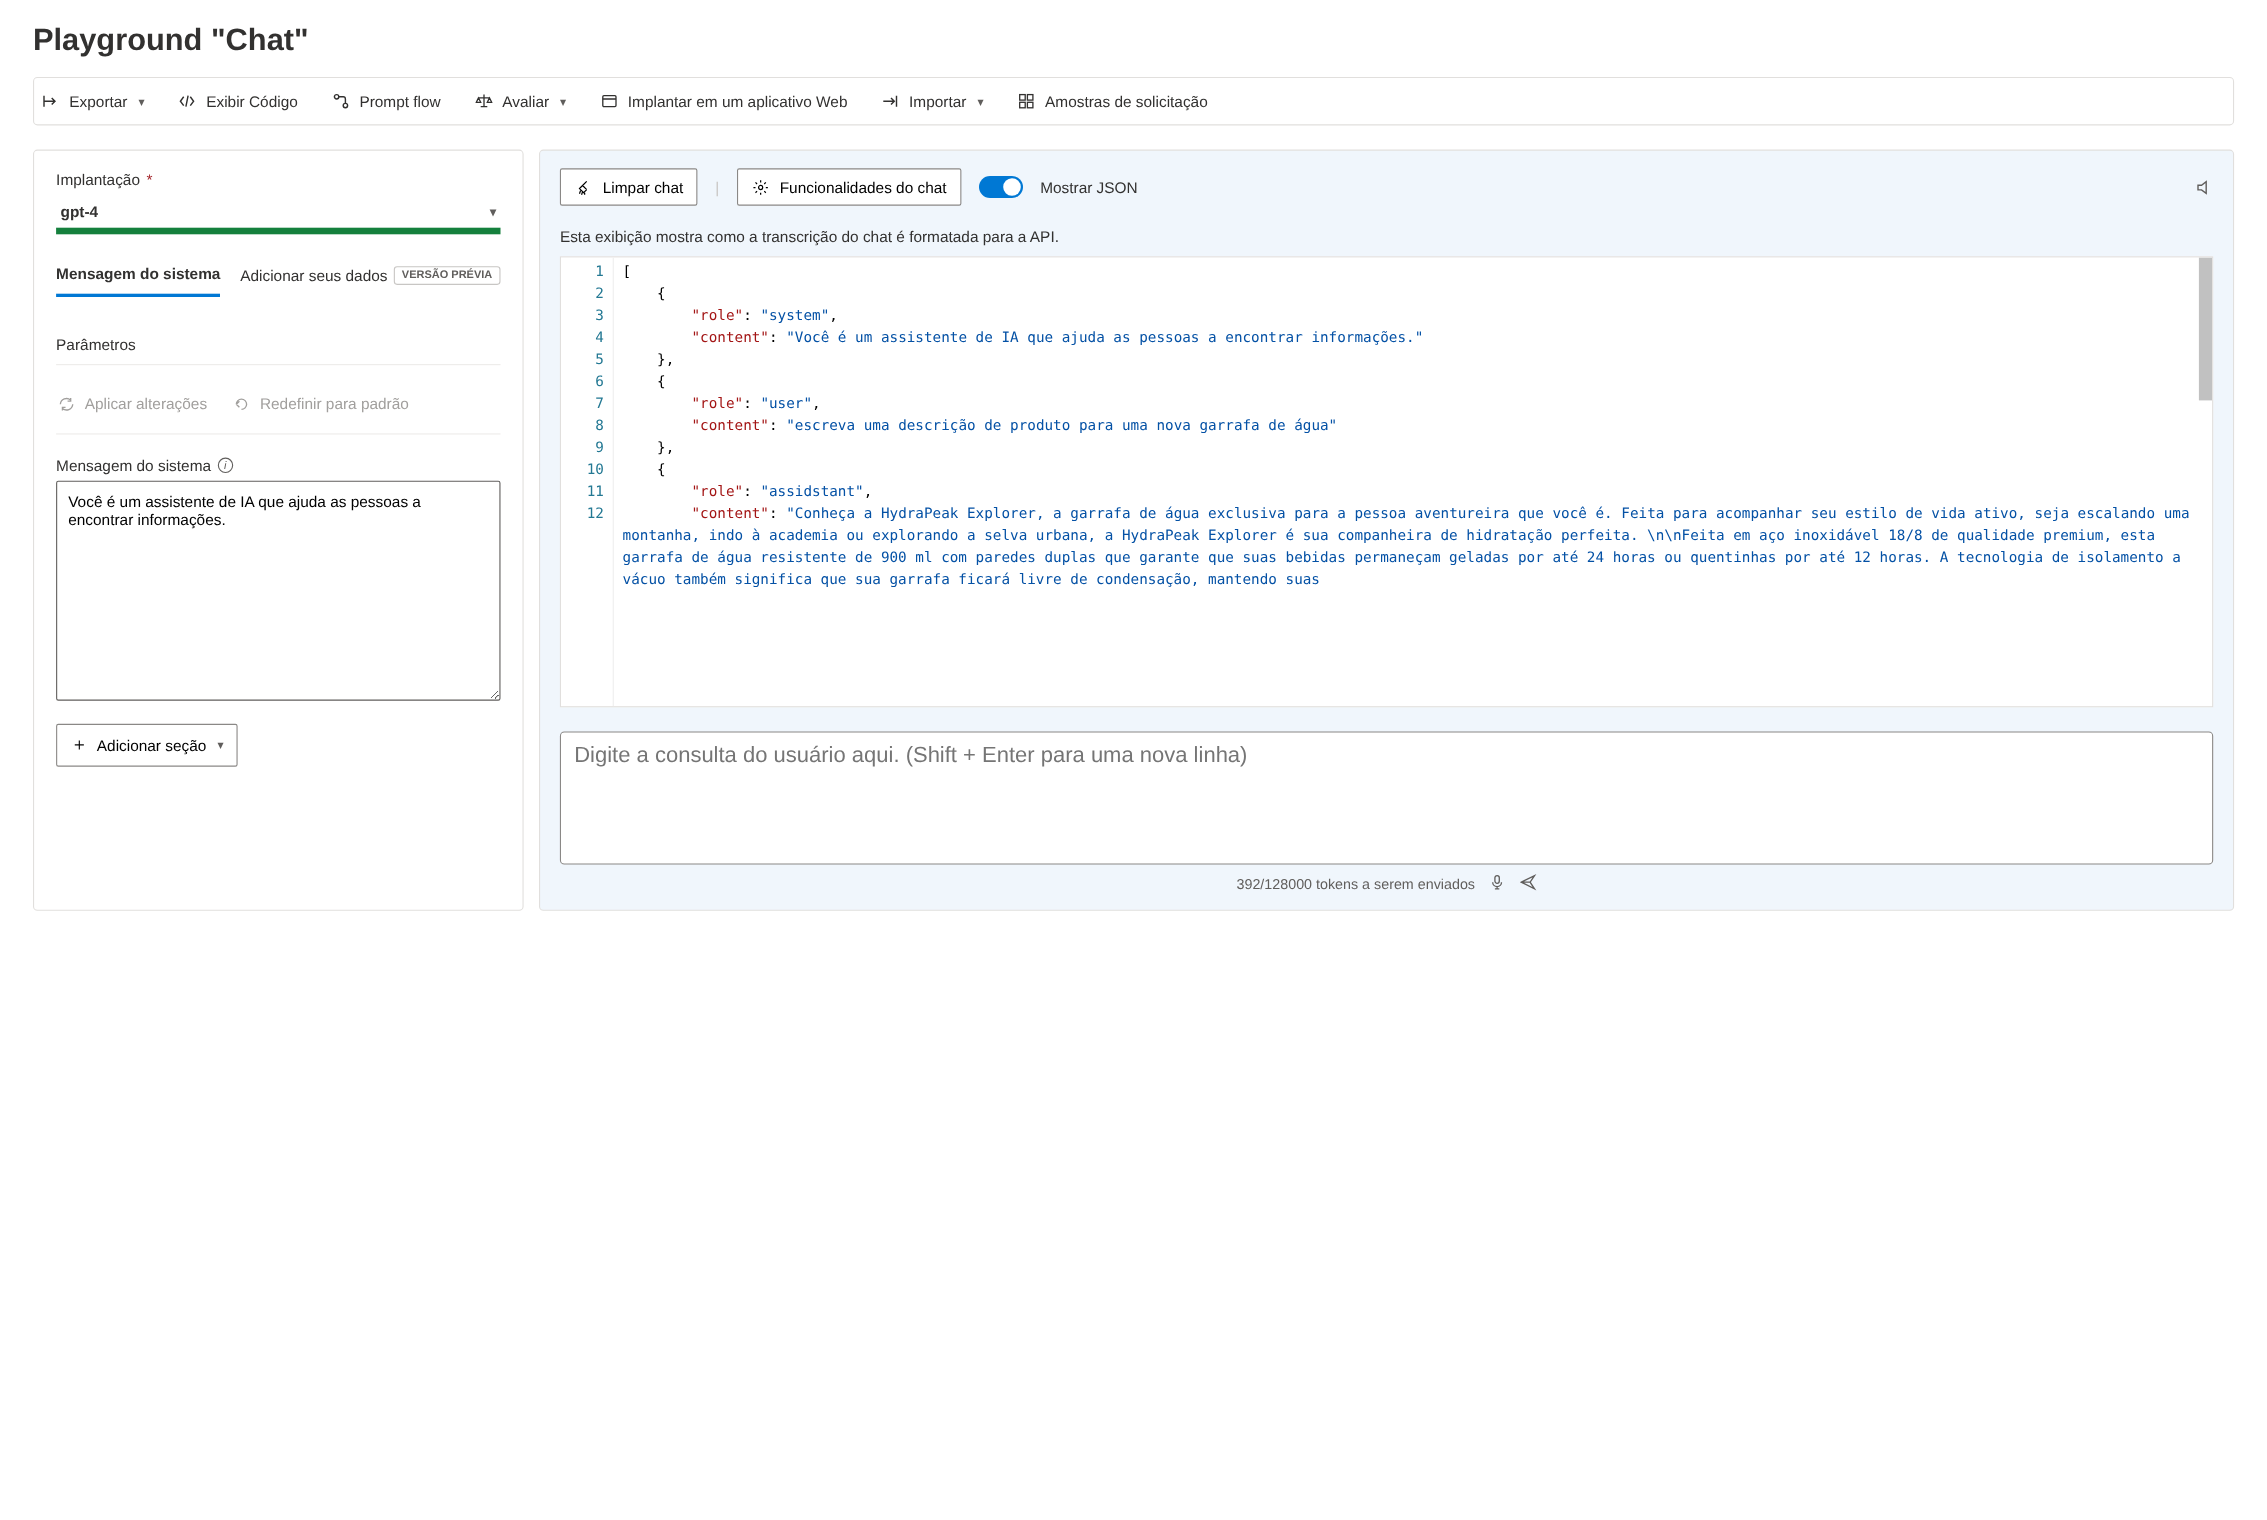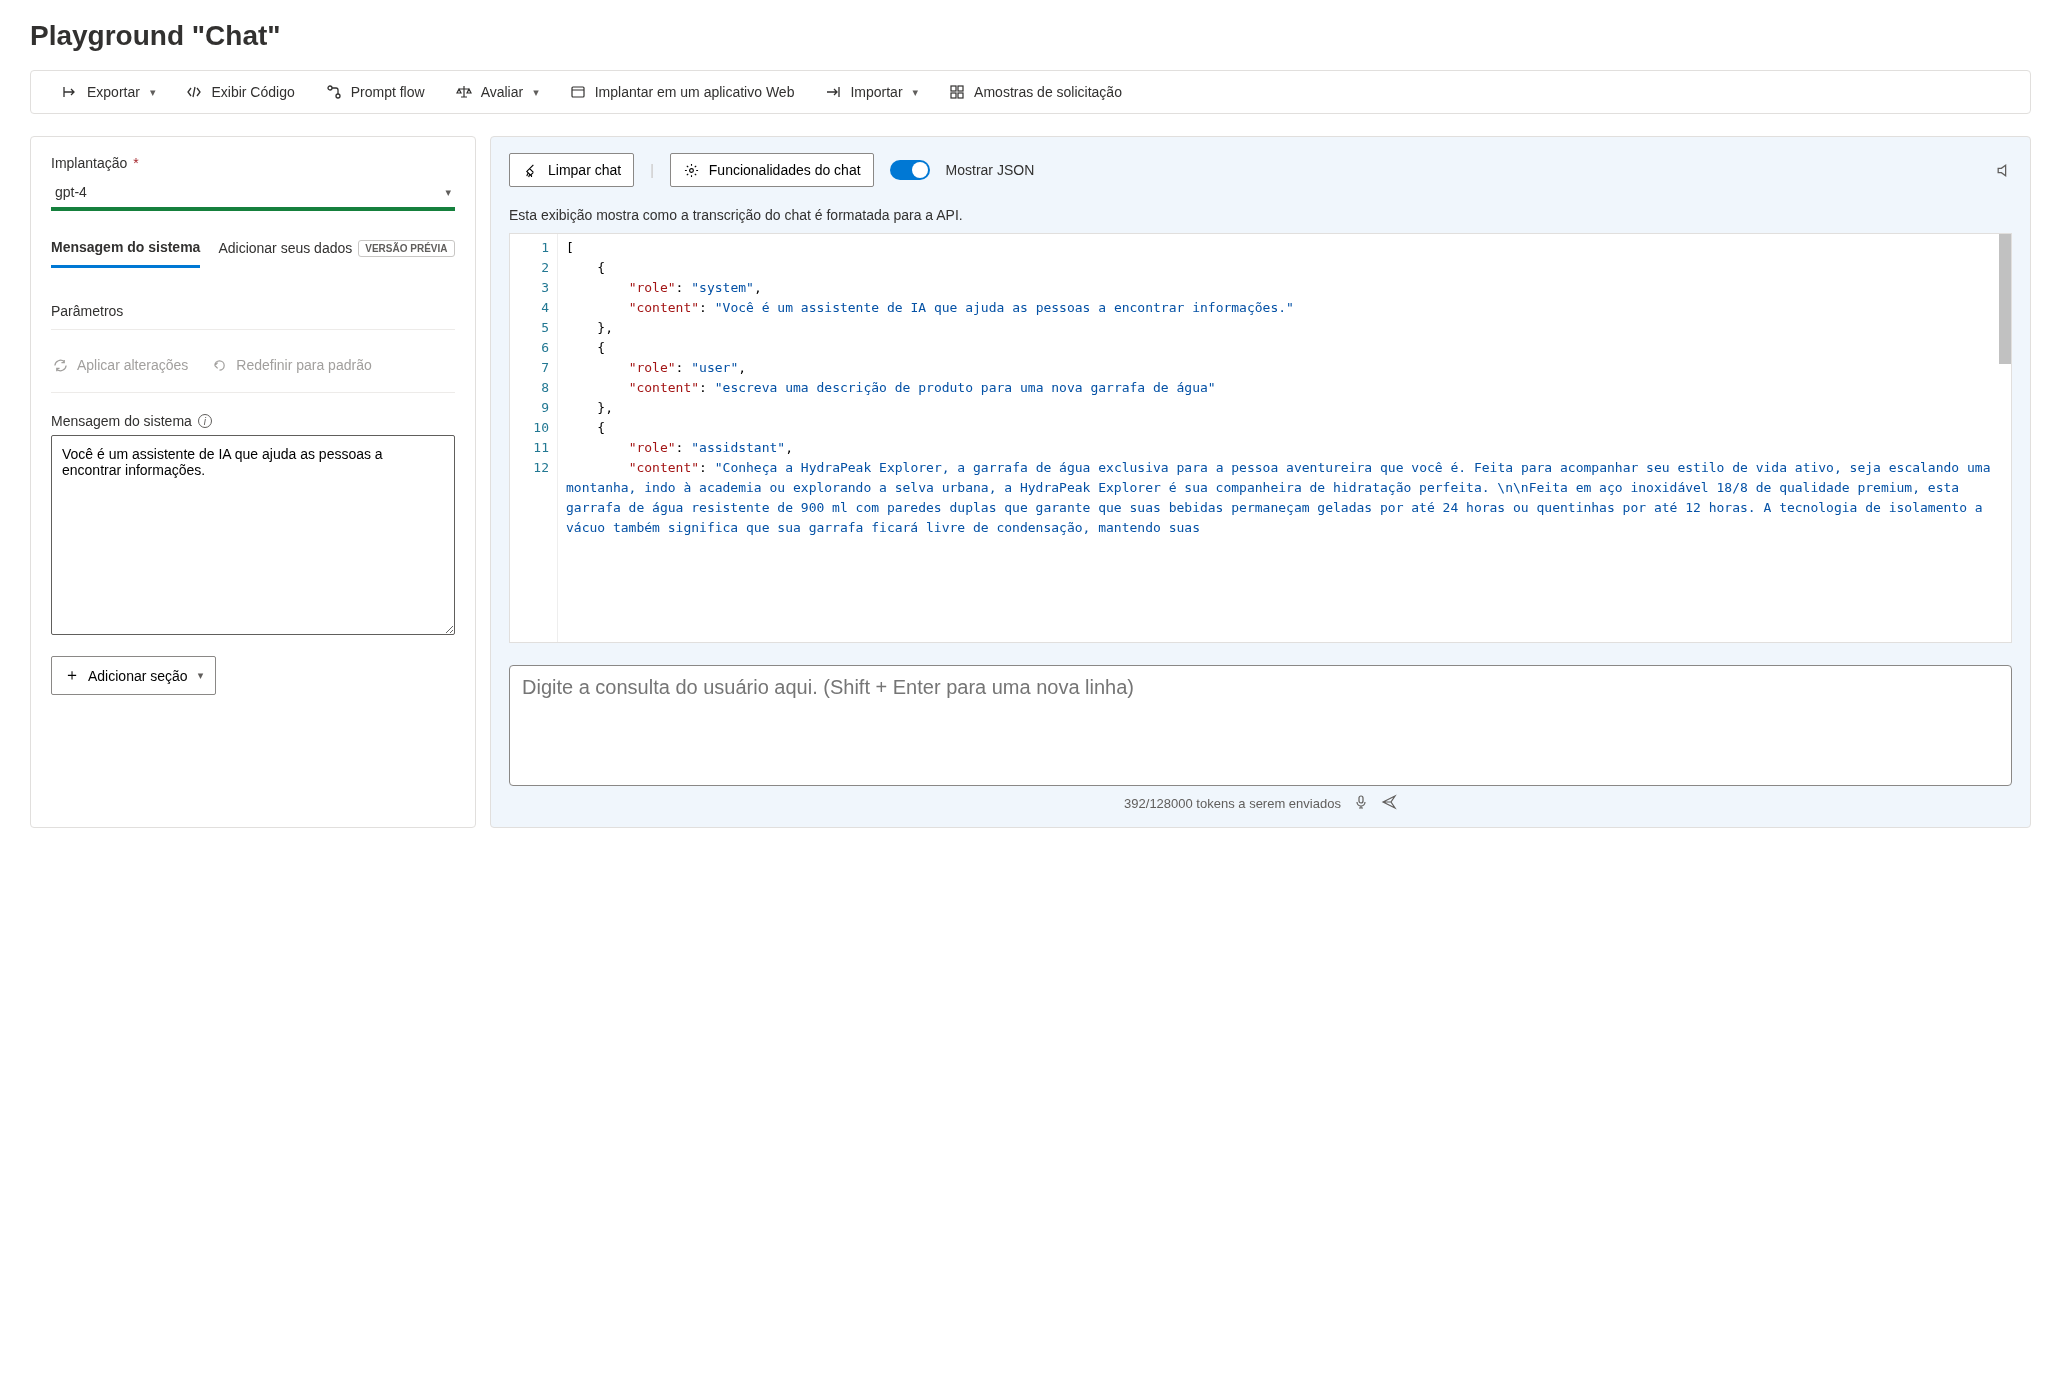--- a/index.html
+++ b/index.html
@@ -1,26 +1,26 @@
 <!DOCTYPE html>
 <html><head>
 <meta charset="utf-8">
 <style>
 * { box-sizing: border-box; margin: 0; padding: 0; }
 body { font-family: 'Segoe UI', -apple-system, sans-serif; font-size: 14px; color: #323130; background: #fff; padding: 20px 30px; }
 .page-title { font-size: 28px; font-weight: 600; margin-bottom: 18px; }
-.toolbar { border: 1px solid #e1dfdd; border-radius: 4px; padding: 10px 30px; display: flex; gap: 30px; align-items: center; margin-bottom: 22px; }
+.toolbar { border: 1px solid #e1dfdd; border-radius: 4px; padding: 10px 6px; display: flex; gap: 30px; align-items: center; margin-bottom: 22px; }
 .toolbar-btn { display: inline-flex; align-items: center; gap: 8px; background: none; border: none; cursor: pointer; font-size: 14px; color: #323130; padding: 2px 0; }
 .chev { font-size: 11px; color: #605e5c; margin-left: 2px; }
 .icon { display: inline-flex; width: 18px; height: 18px; align-items: center; justify-content: center; }
 .main { display: flex; gap: 14px; }
 .left-panel { width: 446px; border: 1px solid #e1dfdd; border-radius: 4px; padding: 18px 20px 22px; }
 .field-label { font-size: 14px; color: #323130; margin-bottom: 6px; display: flex; align-items: center; gap: 6px; }
 .req { color: #a4262c; }
-.select { width: 100%; border: none; border-bottom: 4px solid #15803d; padding: 7px 4px; font-size: 14px; background: transparent; display: flex; justify-content: space-between; align-items: center; cursor: pointer; margin-bottom: 28px; }
+.select { width: 100%; border: none; border-bottom: 6px solid #15803d; padding: 7px 4px; font-size: 14px; background: transparent; display: flex; justify-content: space-between; align-items: center; cursor: pointer; margin-bottom: 28px; font-weight: bold; }
 .tabs { display: flex; gap: 18px; border-bottom: 1px solid #edebe9; margin-bottom: 14px; flex-wrap: wrap; align-items: center; }
 .tab { padding: 0 0 10px; cursor: pointer; font-size: 14px; color: #323130; }
 .tab.active { font-weight: 600; border-bottom: 3px solid #0078d4; margin-bottom: -1px; }
 .badge { border: 1px solid #c8c6c4; border-radius: 3px; font-size: 10px; padding: 2px 6px; color: #605e5c; font-weight: bold; }
 .tab-p { padding: 0 0 10px; font-size: 14px; }
 .actions { display: flex; gap: 22px; padding: 12px 0 18px; border-bottom: 1px solid #edebe9; margin-bottom: 20px; }
 .action-btn { background: none; border: none; cursor: pointer; font-size: 14px; color: #a19f9d; display: inline-flex; align-items: center; gap: 8px; }
 .textarea { width: 100%; border: 1px solid #605e5c; border-radius: 2px; padding: 10px; font-family: inherit; font-size: 14px; min-height: 200px; resize: vertical; margin-bottom: 18px; }
 .add-btn { border: 1px solid #8a8886; border-radius: 2px; background: #fff; padding: 8px 12px; font-size: 14px; cursor: pointer; display: inline-flex; align-items: center; gap: 8px; }
 .right-panel { flex: 1; border: 1px solid #e1dfdd; border-radius: 4px; background: #f0f6fc; display: flex; flex-direction: column; overflow: hidden; }

